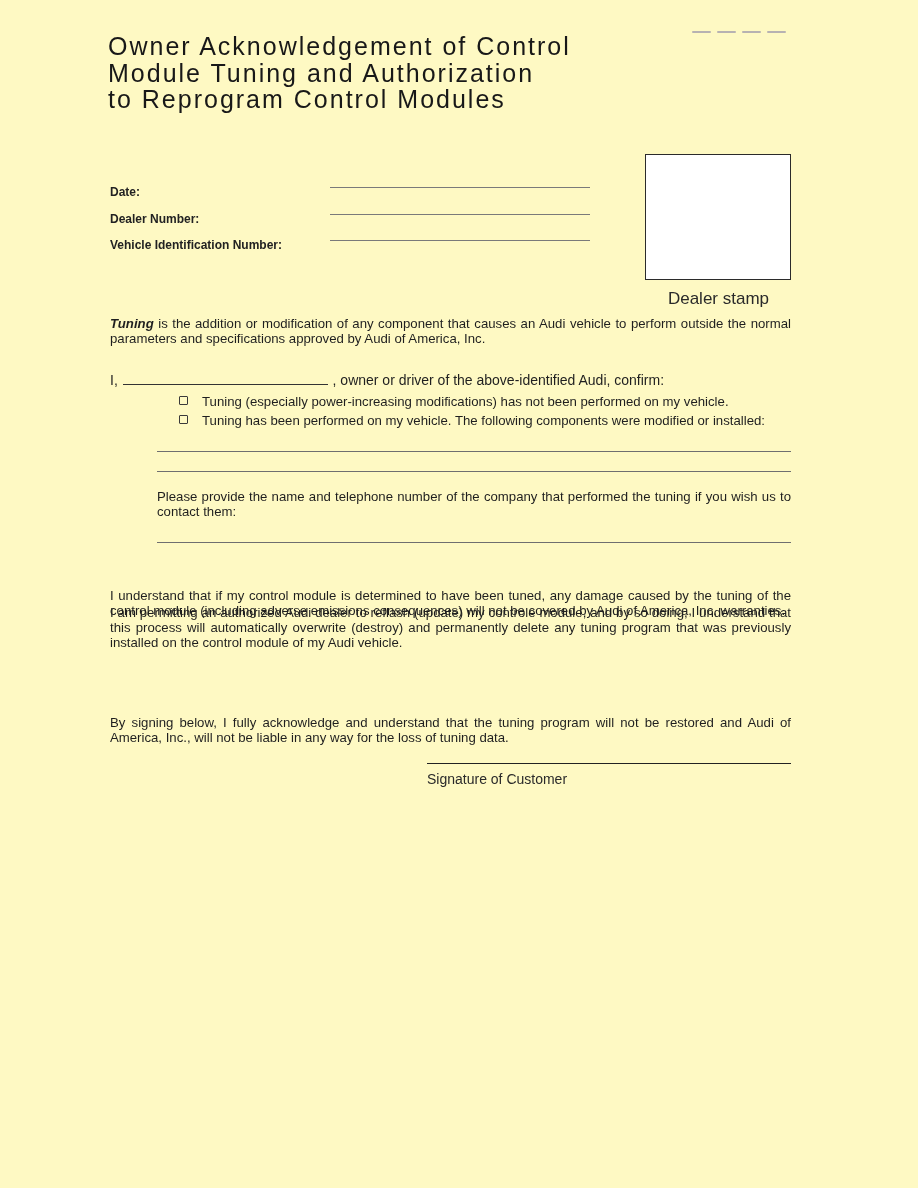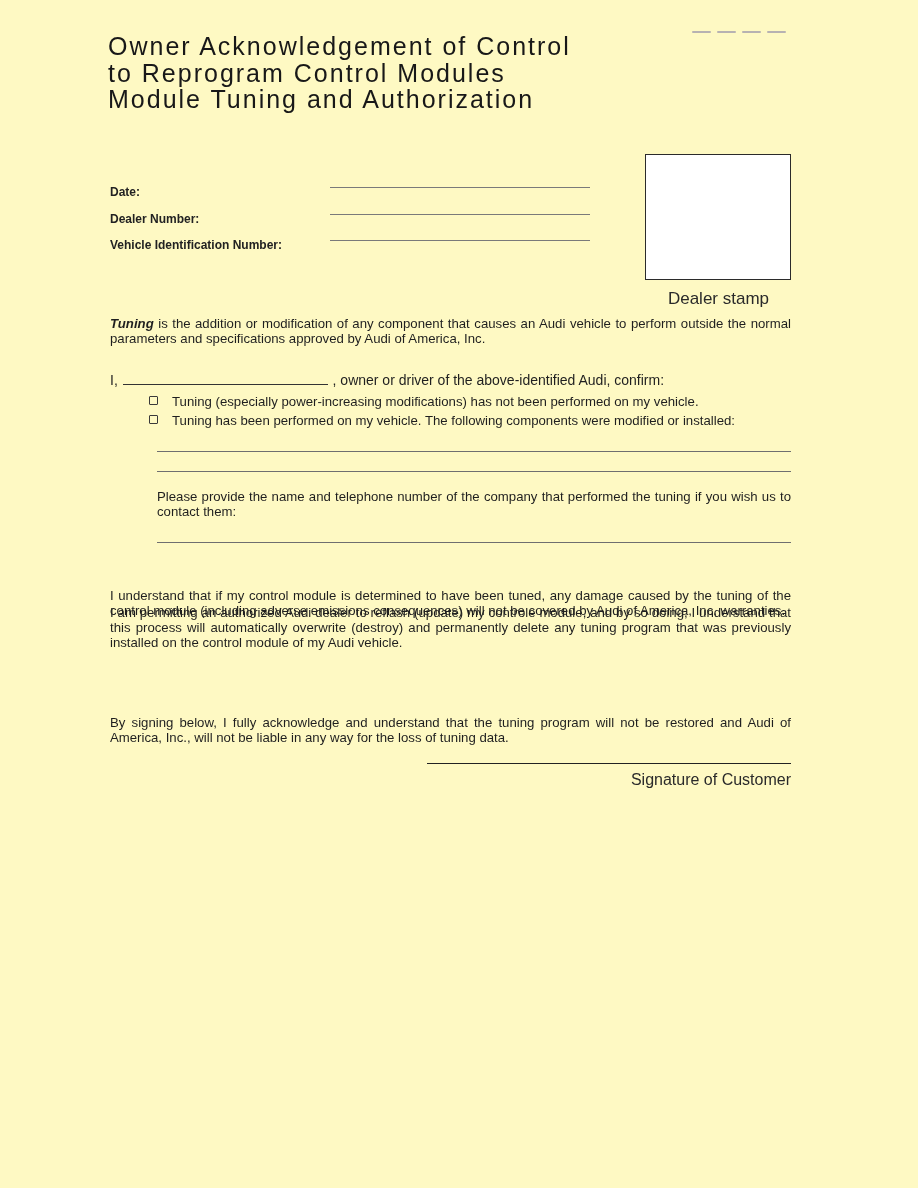--- a/index.html
+++ b/index.html
@@ -33,55 +33,55 @@
 
   
   .intro{position:absolute;left:110px;top:317px;width:681px;font-size:13.2px;line-height:14.9px;text-align:justify;}
   .intro .term{font-weight:bold;font-style:italic;}
 
   
   .confirm{position:absolute;left:110px;top:371px;width:720px;font-size:14px;white-space:nowrap;}
   .confirm .blank{display:inline-block;width:205px;height:13px;border-bottom:1px solid #333;margin:0 1px;}
 
   
-  .checkitem{position:absolute;left:120px;width:680px;font-size:13.2px;line-height:15px;padding-left:29px;}
+  .checkitem{position:absolute;left:150px;width:680px;font-size:13.2px;line-height:15px;padding-left:29px;}
   .checkitem .box{display:inline-block;width:7px;height:7px;border:1.4px solid #3a3a3a;border-radius:1px;margin-right:14px;vertical-align:1px;}
   .ci0{top:394px;} .ci1{top:413px;}
 
   
   .wline{position:absolute;left:157px;width:634px;height:0;border-top:1.5px solid #6f6f6f;}
   .wl0{top:451px;} .wl1{top:471px;} .wl2{top:542px;}
 
   
   .contact{position:absolute;left:157px;top:489px;width:634px;font-size:13.2px;line-height:15px;text-align:justify;}
 
   
   .para{position:absolute;left:110px;width:681px;font-size:13.2px;line-height:14.9px;text-align:justify;}
   .p0{top:589px;} .p1{top:606px;} .p2{top:694px;margin-top:22px;}
 
   
   .sigline{position:absolute;left:427px;top:763px;width:364px;height:0;border-top:1.5px solid #222;}
-  .siglabel{position:absolute;left:427px;top:771px;width:364px;text-align:right;font-size:16px;color:#2a2a2a;}
+  .siglabel{position:absolute;left:427px;top:771px;width:364px;text-align:left;font-size:14px;color:#2a2a2a;}
 </style>
 </head>
 <body>
 
 <div class="page">
 
   <div class="rings">
     <span></span>
     <span></span>
     <span></span>
     <span></span>
   </div>
 
   <div class="title">
     <div>Owner Acknowledgement of Control</div>
+    <div>Module Tuning and Authorization</div>
     <div>to Reprogram Control Modules</div>
-    <div>Module Tuning and Authorization</div>
   </div>
 
   <div class="frow" style="top:171px">
     <span class="flabel">Date:</span>
     <span class="fline"></span>
   </div>
   <div class="frow" style="top:198px">
     <span class="flabel">Dealer Number:</span>
     <span class="fline"></span>
   </div>

